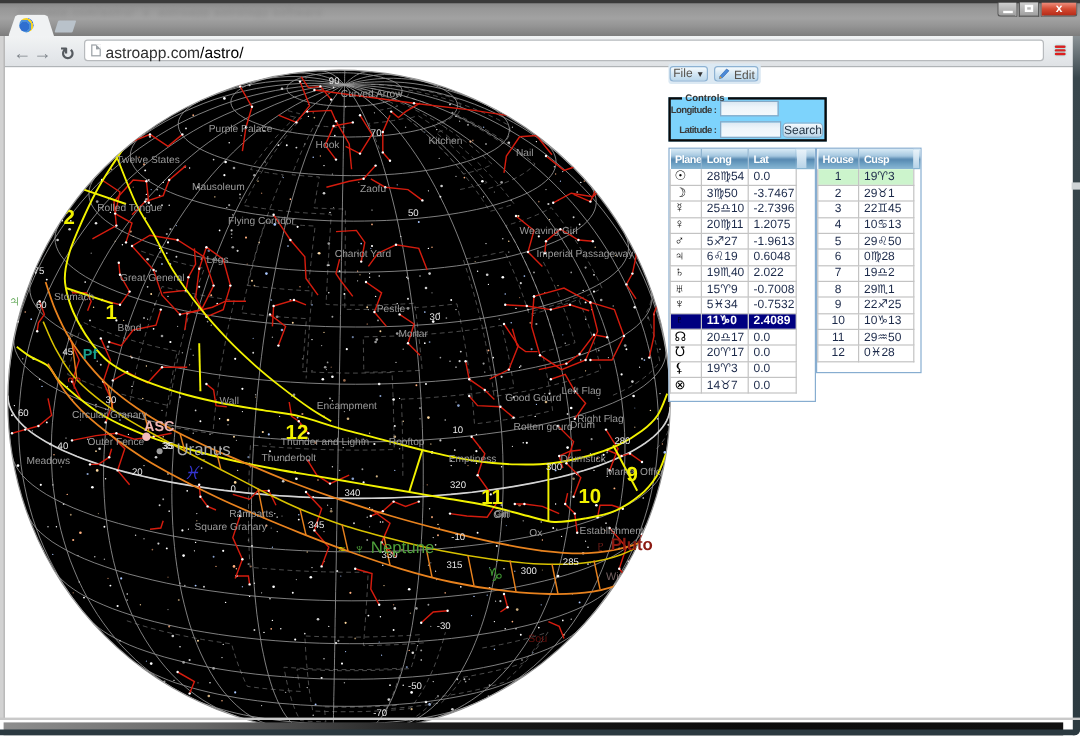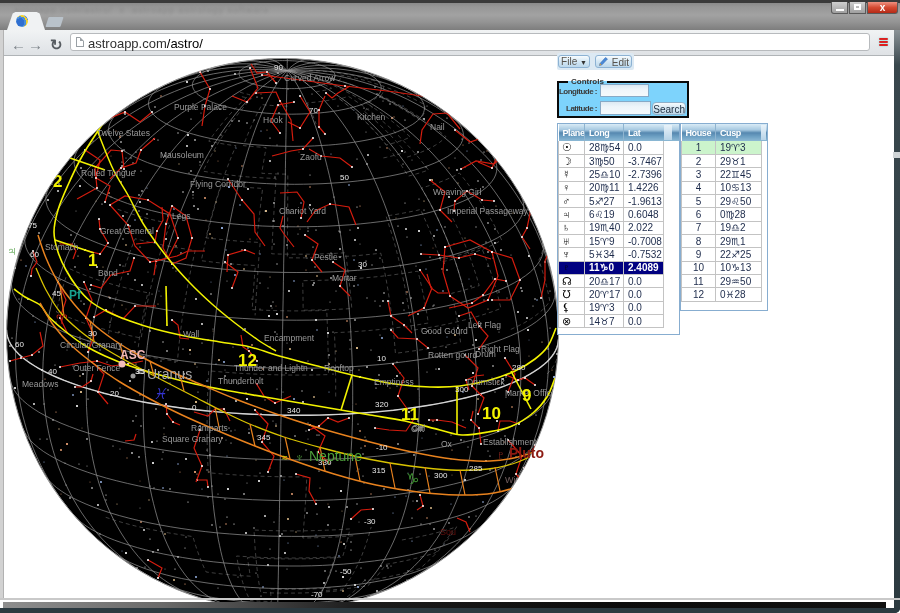--- a/index.html
+++ b/index.html
@@ -1353,21 +1353,21 @@
             <td>-3.7467</td>
           </tr>
           <tr>
             <td class="g">☿︎</td>
             <td>25♎︎10</td>
             <td>-2.7396</td>
           </tr>
           <tr>
             <td class="g">♀︎</td>
             <td>20♍︎11</td>
-            <td>1.4226</td>
+            <td>1.2075</td>
           </tr>
           <tr>
             <td class="g">♂︎</td>
             <td>5♐︎27</td>
             <td>-1.9613</td>
           </tr>
           <tr>
             <td class="g">♃︎</td>
             <td>6♌︎19</td>
             <td>0.6048</td>

